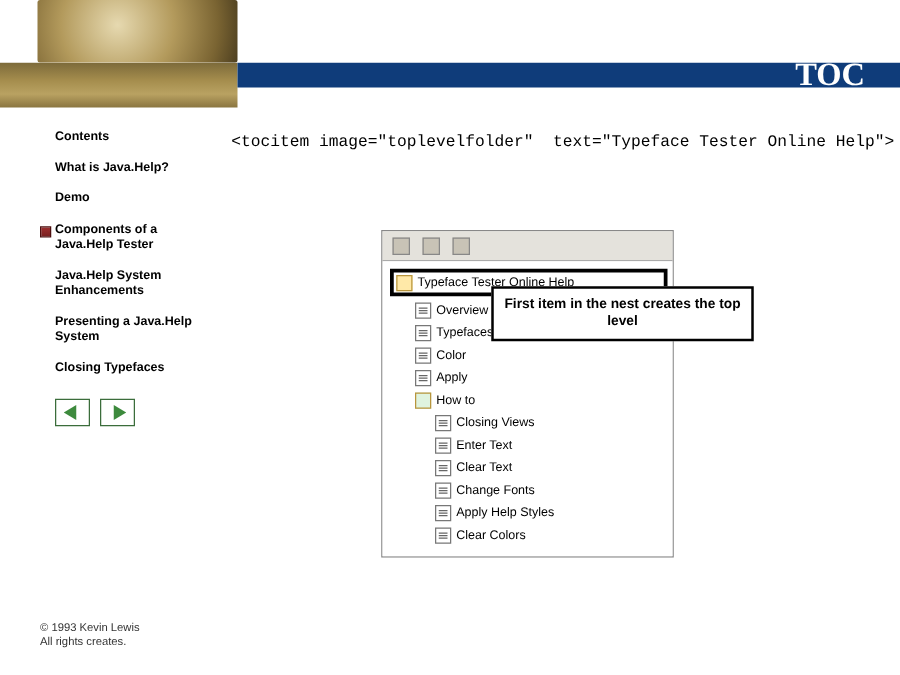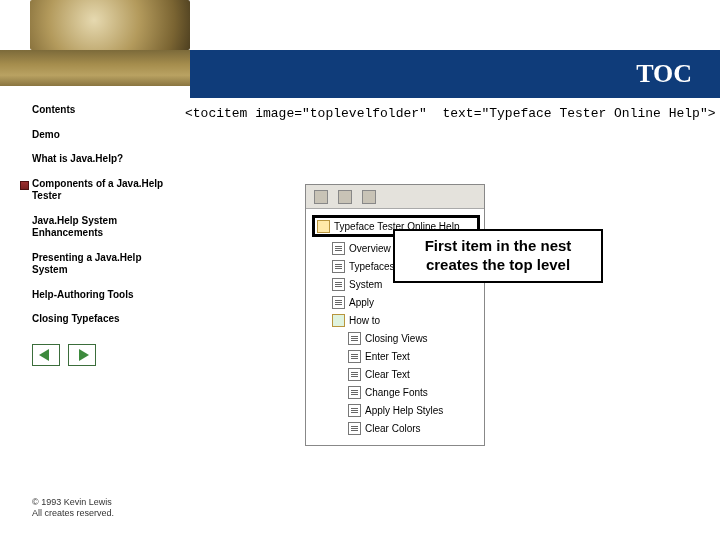--- a/index.html
+++ b/index.html
@@ -1,49 +1,49 @@
 <!DOCTYPE html>
 <html><head>
 <meta charset="utf-8">
 <style>
   * { margin: 0; padding: 0; box-sizing: border-box; }
   body { width: 720px; height: 540px; font-family: Verdana, Arial, sans-serif; background: #fff; overflow: hidden; }
 
   .header { width: 720px; height: 86px; position: relative; }
   .header-top { height: 50px; background: #fff; position: relative; }
   .header-photo { position:absolute; left:30px; top:0; width:160px; height:50px; background: radial-gradient(circle at 40% 40%, #e6d9b0 0%, #b39a5c 45%, #7a6432 80%, #4d3f20 100%); border-radius: 2px; }
-  .header-bottom { height: 48px; display:flex; }
+  .header-bottom { height: 20px; display:flex; }
   .header-bar-left { width:190px; height:36px; background: linear-gradient(#7c6a3a,#a58d4d 40%,#b9a262 70%,#8a7540); }
   .header-bar-right { flex:1; background:#0f3c7a; display:flex; align-items:center; justify-content:flex-end; padding-right:28px; }
   .toc-title { font-family: Georgia, 'Times New Roman', serif; font-size: 26px; color:#fff; font-weight:bold; }
 
   .body { display:flex; padding-top:18px; }
-  .sidebar { width: 185px; padding-left: 32px; padding-right:10px; }
+  .sidebar { width: 185px; padding-left: 44px; padding-right:10px; }
   .sidebar-item { font-size:10px; font-weight:bold; color:#000; margin-bottom:12px; line-height:1.25; position:relative; cursor:pointer; }
   .sidebar-item.active::before { content:""; position:absolute; left:-12px; top:3px; width:7px; height:7px; background: linear-gradient(#9c2e2e,#7a1f1f); border:1px solid #4d0f0f; }
 
   .main { flex:1; position:relative; }
   .code-line { font-family: "Courier New", monospace; font-size:13px; white-space:pre; margin-top:2px; }
 
-  .tree-shot { position:absolute; left:120px; top:80px; width:180px; border:1px solid #888; background:#efefef; font-size:10px; font-family:Tahoma,Arial,sans-serif; }
+  .tree-shot { position:absolute; left:120px; top:80px; width:234px; border:1px solid #888; background:#efefef; font-size:10px; font-family:Tahoma,Arial,sans-serif; }
   .tree-toolbar { height:24px; border-bottom:1px solid #aaa; background:#e4e2dc; display:flex; align-items:center; gap:10px; padding-left:8px; }
   .tb-icon { width:14px; height:14px; background:#c8c3b6; border:1px solid #888; }
   .tree-body { padding:4px 0 8px 6px; background:#fff; }
   .tree-row { display:flex; align-items:center; height:18px; gap:4px; }
   .tree-row .indent1 { width:16px; }
   .tree-row .indent2 { width:32px; }
   .tree-ico { display:inline-block; width:13px; height:13px; background:#fff; border:1px solid #777; position:relative; }
   .tree-ico::after{content:""; position:absolute; left:2px; top:3px; width:7px; height:1px; background:#666; box-shadow:0 2px 0 #666, 0 4px 0 #666;}
   .tree-row.top { border:3px solid #000; margin:2px 4px 2px 0; padding-left:2px; height:22px; }
   .tree-row.folder .tree-ico { background:#ffe9a8; border-color:#b8953d; }
   .tree-row.folder .tree-ico::after{display:none;}
   .tree-row.howto .tree-ico { background:#dff3df; }
   .tree-row span.lbl { color:#000; }
 
-  .callout { position:absolute; left:208px; top:125px; width:210px; border:2px solid #000; background:#fff; padding:6px 8px; font-size:15px; font-weight:bold; text-align:center; line-height:1.25; }
+  .callout { position:absolute; left:208px; top:125px; width:210px; border:2px solid #000; background:#fff; padding:6px 8px; font-size:11px; font-weight:bold; text-align:center; line-height:1.25; }
 
   .nav-arrows { margin-top:18px; padding-left:32px; display:flex; gap:8px; }
   .arrow-btn { width:28px; height:22px; border:1px solid #3b6d3b; background:#fff; display:flex; align-items:center; justify-content:center; cursor:pointer; }
   .arrow-btn svg { display:block; }
 
   .footer { position:absolute; left:32px; bottom:20px; font-size:9px; color:#333; line-height:1.3; }
 </style>
 </head>
 <body>
 
@@ -55,26 +55,25 @@
     <div class="header-bar-left"></div>
     <div class="header-bar-right">
       <div class="toc-title">TOC</div>
     </div>
   </div>
 </div>
 
 <div class="body">
   <div class="sidebar">
     <div class="sidebar-item">Contents</div>
+    <div class="sidebar-item">What is Java.Help?</div>
     <div class="sidebar-item">Demo</div>
-    <div class="sidebar-item">What is Java.Help?</div>
     <div class="sidebar-item active">Components of a Java.Help Tester</div>
     <div class="sidebar-item">Java.Help System Enhancements</div>
     <div class="sidebar-item">Presenting a Java.Help System</div>
-    <div class="sidebar-item">Help-Authoring Tools</div>
     <div class="sidebar-item">Closing Typefaces</div>
 
     <div class="nav-arrows" style="padding-left:0;">
       <div class="arrow-btn">
         <svg width="14" height="12" viewBox="0 0 14 12">
             <polygon points="10,0 10,12 0,6" fill="#3d8a3d"></polygon>
           </svg>
       </div>
       <div class="arrow-btn">
         <svg width="14" height="12" viewBox="0 0 14 12">
@@ -104,21 +103,21 @@
             <span class="lbl">Overview</span>
           </div>
         <div class="tree-row">
             <span class="indent1"></span>
             <span class="tree-ico"></span>
             <span class="lbl">Typefaces</span>
           </div>
         <div class="tree-row">
             <span class="indent1"></span>
             <span class="tree-ico"></span>
-            <span class="lbl">System</span>
+            <span class="lbl">Color</span>
           </div>
         <div class="tree-row">
             <span class="indent1"></span>
             <span class="tree-ico"></span>
             <span class="lbl">Apply</span>
           </div>
         <div class="tree-row howto folder">
             <span class="indent1"></span>
             <span class="tree-ico"></span>
             <span class="lbl">How to</span>
@@ -155,14 +154,14 @@
           </div>
       </div>
     </div>
 
     <div class="callout">First item in the nest creates the top level</div>
   </div>
 </div>
 
 <div class="footer">
   <div>© 1993 Kevin Lewis</div>
-  <div>All creates reserved.</div>
+  <div>All rights creates.</div>
 </div>
 
 </body></html>

